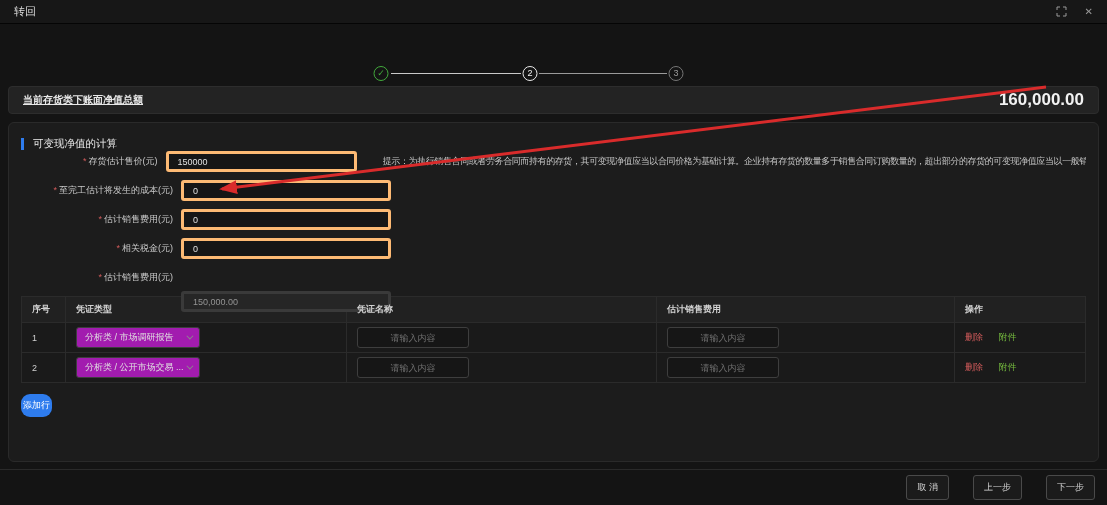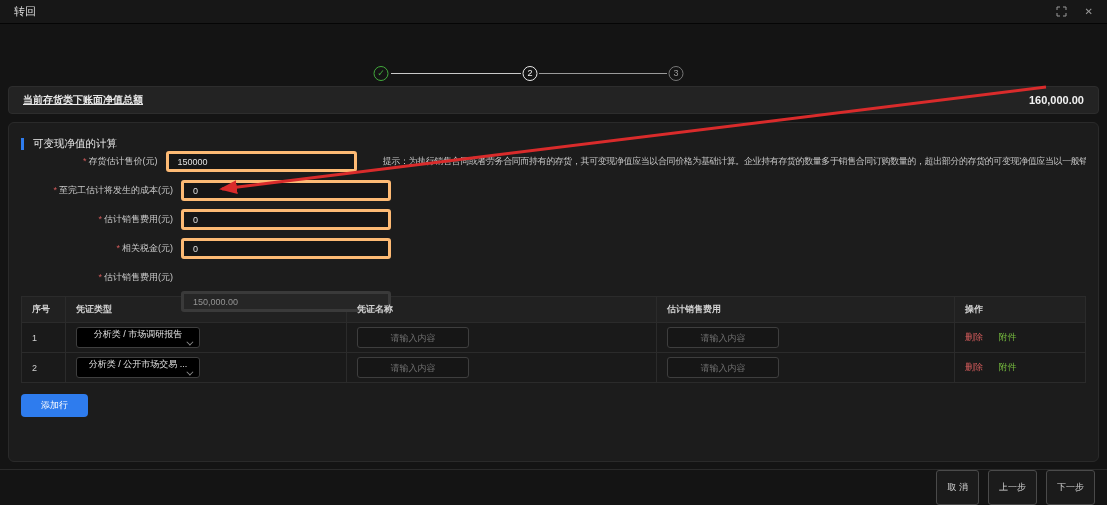--- a/index.html
+++ b/index.html
@@ -41,21 +41,21 @@
   .step-line { position: absolute; top: 43px; height: 1px; }
   .step-line.l1 { left: 391px; width: 130px; background: #c9c9c9; }
   .step-line.l2 { left: 539px; width: 128px; background: #9a9a9a; }
   
   .summary {
     position: absolute; top: 86px; left: 8px; right: 8px; height: 28px;
     background: #232323; border: 1px solid #2d2d2d; border-radius: 4px;
     display: flex; align-items: center; padding: 0 14px;
   }
   .summary .s-label { font-size: 10px; font-weight: bold; color: #e8e8e8; text-decoration: underline; }
-  .summary .s-value { margin-left: auto; font-size: 11px; font-weight: bold; color: #f2f2f2; }
+  .summary .s-value { margin-left: auto; font-size: 17px; font-weight: bold; color: #f2f2f2; }
   
   .panel {
     position: absolute; top: 122px; left: 8px; right: 8px; height: 340px;
     background: #1c1c1c; border: 1px solid #2a2a2a; border-radius: 6px;
     padding: 14px 12px 12px 12px;
   }
   .section-title { display: flex; align-items: center; }
   .section-title .bar { width: 3px; height: 12px; background: #2e7cee; margin-right: 9px; }
   .section-title .txt { font-size: 10.5px; color: #ececec; }
   
@@ -72,47 +72,47 @@
     font-family: "Liberation Sans", sans-serif;
   }
   .f-input:disabled { background: #262626; color: #949494; border-color: #3a3a3a; margin-top: 48px; }
   .hint { margin-left: 26px; font-size: 9px; letter-spacing: -0.4px; color: #c4c4c4; white-space: nowrap; overflow: hidden; }
   
   table.ev { width: 100%; border-collapse: collapse; margin-top: 8px; table-layout: fixed; }
   .ev th, .ev td { border: 1px solid #2b2b2b; font-size: 9px; }
   .ev th { background: #212121; color: #d2d2d2; text-align: left; font-weight: bold; padding: 6px 10px; }
   .ev td { background: #1a1a1a; color: #d0d0d0; padding: 4px 10px; height: 29px; }
   .sel {
-    width: 124px; height: 21px; background: #000000;
+    width: 124px; height: 21px; background: #a21caf;
     border: 1px solid #3e3e3e; border-radius: 3px;
-    display: flex; align-items: center; padding: 0 8px; cursor: pointer; flex-direction: column;
+    display: flex; align-items: center; padding: 0 8px; cursor: pointer;
   }
   .sel .sel-txt { font-size: 9px; color: #e0e0e0; white-space: nowrap; overflow: hidden; }
   .sel .chev { margin-left: auto; width: 5px; height: 5px; border-right: 1px solid #8a8a8a; border-bottom: 1px solid #8a8a8a; transform: rotate(45deg) translateY(-2px); flex: none; }
   .t-input {
     width: 112px; height: 21px; background: #161616;
     border: 1px solid #3e3e3e; border-radius: 3px;
     color: #e0e0e0; font-size: 9px; padding: 0 8px; outline: none;
     font-family: "Liberation Sans", sans-serif;
     text-align: center;
   }
   .t-input::placeholder, .f-input::placeholder { color: #6f6f6f; }
   .op-del { color: #d05a5a; margin-right: 13px; cursor: pointer; }
   .op-att { color: #74b93e; cursor: pointer; }
   .add-row {
     margin-top: 11px; background: #2e7cee; color: #ffffff; border: none;
-    font-size: 9px; padding: 5px 20px; border-radius: 4px; cursor: pointer;
+    font-size: 9px; padding: 5px 2px; border-radius: 9px; cursor: pointer;
     font-family: "Liberation Sans", sans-serif;
   }
   
   .footer {
     position: absolute; top: 469px; left: 0; right: 0; height: 36px;
     border-top: 1px solid #2a2a2a;
-    display: flex; justify-content: flex-end;
-    padding: 0 12px; gap: 9px; background: #141414;
+    display: flex; align-items: center; justify-content: flex-end;
+    padding: 0 12px; gap: 24px; background: #141414;
   }
   .btn {
     background: #1b1b1b; border: 1px solid #4a4a4a; border-radius: 3px;
     color: #d8d8d8; font-size: 9px; padding: 5px 10px; cursor: pointer;
     font-family: "Liberation Sans", sans-serif; white-space: nowrap;
   }
   
   .arrow-overlay { position: absolute; top: 0; left: 0; width: 1107px; height: 505px; pointer-events: none; z-index: 60; }
 </style>
 </head>

